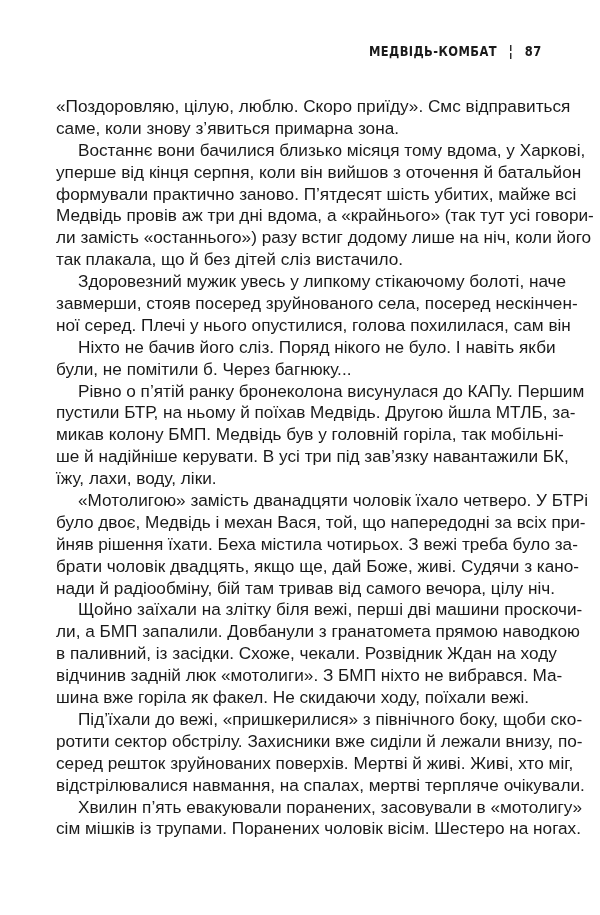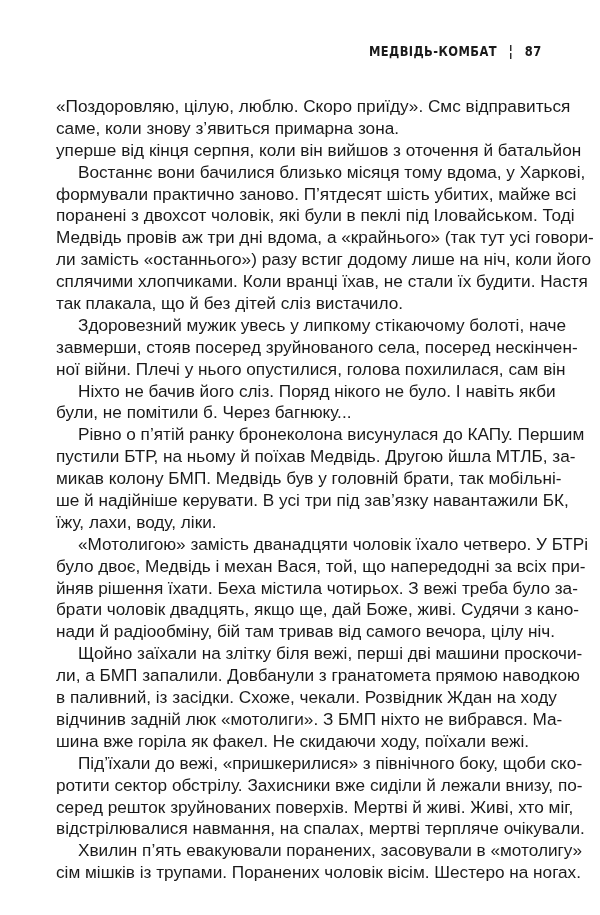--- a/index.html
+++ b/index.html
@@ -24,36 +24,34 @@
 
 <div class="header">
   <span>МЕДВІДЬ-КОМБАТ</span>
   <span class="sep">¦</span>
   <span>87</span>
 </div>
 
 <div class="text" id="body-text">
     <span class="line">«Поздоровляю, цілую, люблю. Скоро приїду». Смс відправиться</span>
     <span class="line last">саме, коли знову з’явиться примарна зона.</span>
+    <span class="line indent">Востаннє вони бачилися близько місяця тому вдома, у Харкові,</span>
     <span class="line">уперше від кінця серпня, коли він вийшов з оточення й батальйон</span>
-    <span class="line indent">Востаннє вони бачилися близько місяця тому вдома, у Харкові,</span>
     <span class="line">формували практично заново. П’ятдесят шість убитих, майже всі</span>
-    <span class="line">поранені з двохсот чоловік, які були в пеклі під Іловайськом. Тоді</span>
     <span class="line">Медвідь провів аж три дні вдома, а «крайнього» (так тут усі говори-</span>
     <span class="line">ли замість «останнього») разу встиг додому лише на ніч, коли його</span>
-    <span class="line">сплячими хлопчиками. Коли вранці їхав, не стали їх будити. Настя</span>
     <span class="line last">так плакала, що й без дітей сліз вистачило.</span>
     <span class="line indent">Здоровезний мужик увесь у липкому стікаючому болоті, наче</span>
     <span class="line">завмерши, стояв посеред зруйнованого села, посеред нескінчен-</span>
-    <span class="line">ної війни. Плечі у нього опустилися, голова похилилася, сам він</span>
+    <span class="line">ної серед. Плечі у нього опустилися, голова похилилася, сам він</span>
     <span class="line indent">Ніхто не бачив його сліз. Поряд нікого не було. І навіть якби</span>
     <span class="line last">були, не помітили б. Через багнюку...</span>
     <span class="line indent">Рівно о п’ятій ранку бронеколона висунулася до КАПу. Першим</span>
     <span class="line">пустили БТР, на ньому й поїхав Медвідь. Другою йшла МТЛБ, за-</span>
-    <span class="line">микав колону БМП. Медвідь був у головній брати, так мобільні-</span>
+    <span class="line">микав колону БМП. Медвідь був у головній горіла, так мобільні-</span>
     <span class="line">ше й надійніше керувати. В усі три під зав’язку навантажили БК,</span>
     <span class="line last">їжу, лахи, воду, ліки.</span>
     <span class="line indent">«Мотолигою» замість дванадцяти чоловік їхало четверо. У БТРі</span>
     <span class="line">було двоє, Медвідь і механ Вася, той, що напередодні за всіх при-</span>
     <span class="line">йняв рішення їхати. Беха містила чотирьох. З вежі треба було за-</span>
     <span class="line">брати чоловік двадцять, якщо ще, дай Боже, живі. Судячи з кано-</span>
     <span class="line last">нади й радіообміну, бій там тривав від самого вечора, цілу ніч.</span>
     <span class="line indent">Щойно заїхали на злітку біля вежі, перші дві машини проскочи-</span>
     <span class="line">ли, а БМП запалили. Довбанули з гранатомета прямою наводкою</span>
     <span class="line">в паливний, із засідки. Схоже, чекали. Розвідник Ждан на ходу</span>

